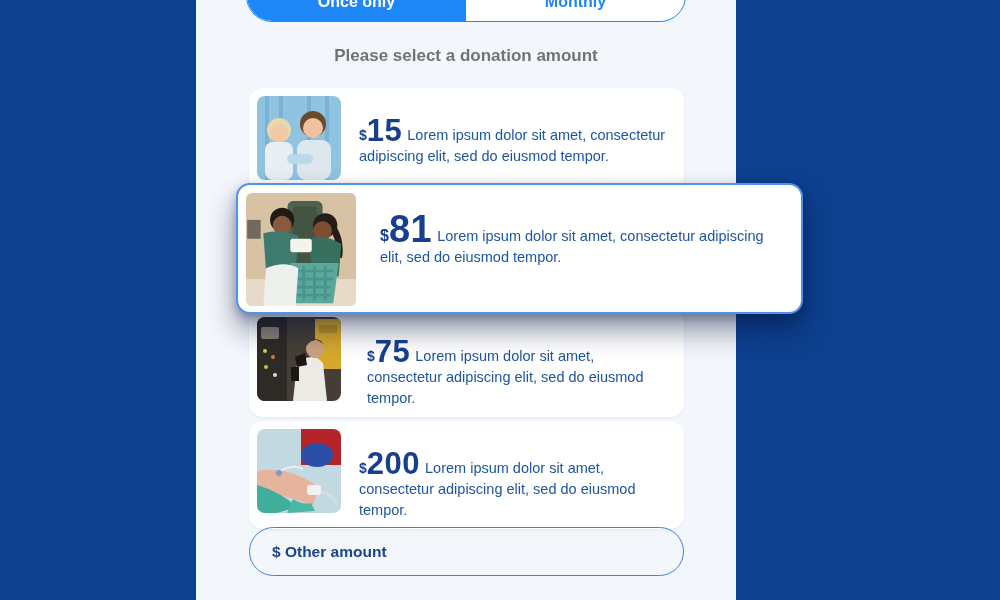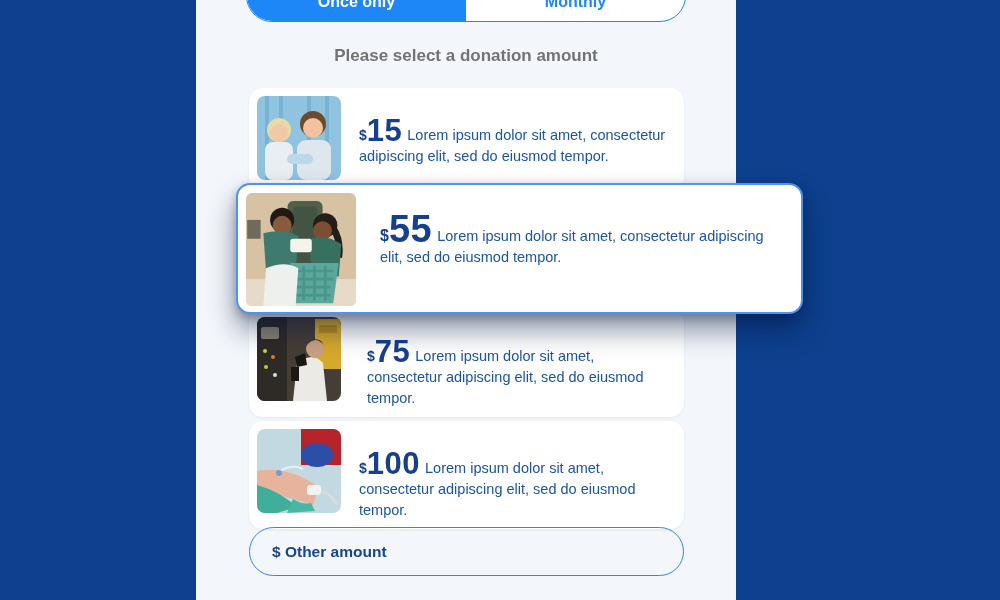--- a/index.html
+++ b/index.html
@@ -109,21 +109,21 @@
           <path d="M0 42 Q30 36 62 58 L56 76 Q26 66 0 62 Z" fill="#e6b49c"></path>
           <path d="M0 56 Q22 62 40 78 L20 84 L0 84 Z" fill="#3fae9b"></path>
           <path d="M36 70 q10 6 18 4 l4 8 L30 84 Z" fill="#49b7a4"></path>
           <rect x="50" y="56" width="14" height="10" rx="3" fill="#f2f3f0"></rect>
           <path d="M64 62 q12 4 16 14" stroke="#d9dde0" stroke-width="2.5" fill="none"></path>
           <path d="M20 44 q14 -10 26 -4" stroke="#e7f0f4" stroke-width="2" fill="none"></path>
           <circle cx="22" cy="44" r="3" fill="#7e99c9"></circle>
         </svg>
       </div>
       <p class="desc">
-        <span class="cur">$</span><span class="num">100</span><span class="body-text">Lorem ipsum dolor sit amet, consectetur adipiscing elit, sed do eiusmod tempor.</span>
+        <span class="cur">$</span><span class="num">200</span><span class="body-text">Lorem ipsum dolor sit amet, consectetur adipiscing elit, sed do eiusmod tempor.</span>
       </p>
     </div>
 
     <input class="other" type="text" placeholder="$ Other amount" style="">
   </div>
 
   <div class="floating">
     <div class="photo">
       <svg viewBox="0 0 84 84" preserveAspectRatio="xMidYMid slice">
         <rect width="84" height="84" fill="#d8c2a4"></rect>
@@ -138,16 +138,16 @@
         <path d="M66 26 q6 10 4 22" stroke="#241d18" stroke-width="5" fill="none"></path>
         <circle cx="58" cy="28" r="7" fill="#7c4f34"></circle>
         <path d="M48 34 Q60 30 72 38 L70 62 L50 60 Z" fill="#38705f"></path>
         <rect x="34" y="34" width="16" height="10" rx="2" fill="#f5f3ee"></rect>
         <path d="M34 52 L70 52 L66 82 L38 82 Z" fill="#5aa79c"></path>
         <path d="M38 58h28M38 64h28M38 70h26M38 76h26M44 54v26M52 54v26M60 54v26" stroke="#4a948a" stroke-width="2"></path>
         <path d="M16 56 Q30 50 40 56 L38 84 L14 84 Z" fill="#eef0ee"></path>
       </svg>
     </div>
     <p class="desc">
-      <span class="cur">$</span><span class="num">55</span><span class="body-text">Lorem ipsum dolor sit amet, consectetur adipiscing elit, sed do eiusmod tempor.</span>
+      <span class="cur">$</span><span class="num">81</span><span class="body-text">Lorem ipsum dolor sit amet, consectetur adipiscing elit, sed do eiusmod tempor.</span>
     </p>
   </div>
 </div>
 
 </body></html>

